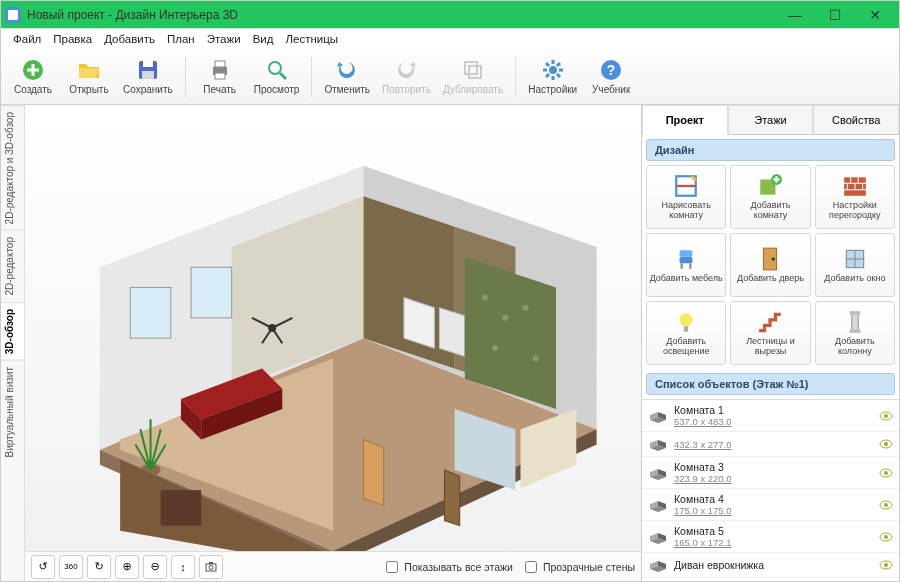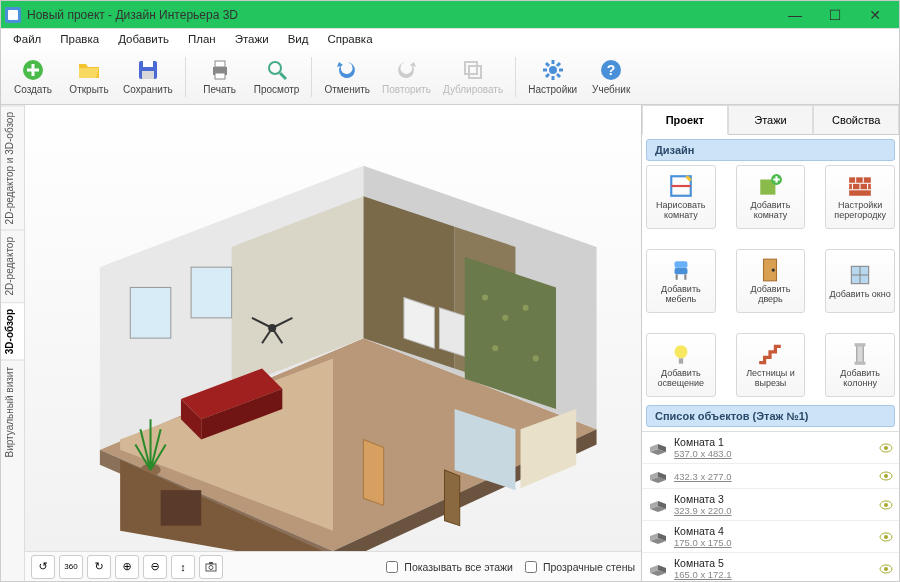--- a/index.html
+++ b/index.html
@@ -2,21 +2,21 @@
 <html><head>
 <meta charset="utf-8">
 <style>
 * { box-sizing: border-box; margin: 0; padding: 0; font-family: 'Segoe UI', Tahoma, sans-serif; }
 body { width: 900px; height: 582px; background: #fff; overflow: hidden; border: 1px solid #ccc; }
 .titlebar { height: 28px; display: flex; align-items: center; padding: 0 4px; background: #22c55e; border-bottom: 1px solid #e0e0e0; }
 .titlebar .icon { width: 16px; height: 16px; margin-right: 6px; }
 .titlebar .title { font-size: 12px; color: #333; flex: 1; }
 .winbtns { display: flex; }
 .winbtn { width: 40px; height: 28px; display: flex; align-items: center; justify-content: center; font-size: 14px; color: #333; }
-.menubar { height: 20px; display: flex; align-items: center; padding: 0 6px; gap: 7px; font-size: 11.5px; color: #222; }
+.menubar { height: 20px; display: flex; align-items: center; padding: 0 6px; gap: 0; font-size: 11.5px; color: #222; }
 .menubar span { padding: 2px 6px; cursor: default; }
 .toolbar { height: 56px; display: flex; align-items: center; padding: 0 6px; gap: 4px; border-bottom: 1px solid #d0d0d0; background: linear-gradient(#fdfdfd,#f3f3f3); }
 .tbtn { display: flex; flex-direction: column; align-items: center; justify-content: center; min-width: 52px; height: 50px; padding: 2px 4px; border-radius: 3px; cursor: pointer; }
 .tbtn .ticon { width: 24px; height: 24px; margin-bottom: 2px; }
 .tbtn .tlabel { font-size: 10px; color: #444; white-space: nowrap; }
 .tbtn.disabled .tlabel { color: #bbb; }
 .tsep { width: 1px; height: 40px; background: #ddd; margin: 0 4px; }
 .main { display: flex; height: calc(100% - 28px - 20px - 56px); }
 .vtabs { width: 24px; background: #f7f7f7; border-right: 1px solid #ddd; display: flex; flex-direction: column; }
 .vtab { writing-mode: vertical-rl; transform: rotate(180deg); font-size: 10px; padding: 6px 3px; border-bottom: 1px solid #ddd; cursor: pointer; color: #555; text-align: center; flex-shrink: 0; background: #f7f7f7; }
@@ -26,21 +26,21 @@
 .scene svg { width: 100%; height: 100%; }
 .vptoolbar { height: 30px; border-top: 1px solid #ddd; display: flex; align-items: center; padding: 0 6px; gap: 4px; background: #fafafa; font-size: 10.5px; }
 .vpb { width: 24px; height: 24px; border: 1px solid #ccc; border-radius: 3px; display: flex; align-items: center; justify-content: center; background: #fff; font-size: 11px; cursor: pointer; }
 .chk { display: flex; align-items: center; gap: 6px; margin-left: 8px; font-size: 10.5px; color: #333; }
 .chk input { width: 12px; height: 12px; }
 .rightpanel { width: 258px; border-left: 1px solid #ccc; display: flex; flex-direction: column; background: #fff; }
 .rtabs { display: flex; height: 30px; }
 .rtab { flex: 1; font-size: 11px; display: flex; align-items: center; justify-content: center; border: 1px solid #ddd; border-bottom: 1px solid #ccc; background: #f5f5f5; cursor: pointer; }
 .rtab.active { background: #fff; border-bottom: 1px solid #fff; font-weight: 600; }
 .section-hdr { background: #cde3f8; border: 1px solid #a8c8e8; border-radius: 3px; margin: 4px; padding: 4px 8px; font-size: 11px; font-weight: bold; color: #2a4a6a; }
-.grid9 { display: grid; grid-template-columns: repeat(3, 1fr); gap: 20px; padding: 0 4px 4px; }
+.grid9 { display: grid; grid-template-columns: repeat(3, 1fr); gap: 4px; padding: 0 4px 4px; }
 .cell { border: 1px solid #d8d8d8; border-radius: 3px; background: linear-gradient(#fff,#f6f6f6); display: flex; flex-direction: column; align-items: center; justify-content: center; padding: 4px 2px; cursor: pointer; height: 64px; }
 .cell .cicon { width: 26px; height: 26px; margin-bottom: 2px; }
 .cell .clabel { font-size: 9px; color: #444; text-align: center; line-height: 1.1; }
 .objlist { flex: 1; overflow-y: auto; border-top: 1px solid #ddd; }
 .objrow { display: flex; align-items: center; padding: 4px 6px; border-bottom: 1px solid #eee; font-size: 10.5px; cursor: pointer; }
 .objrow .oicon { width: 20px; height: 16px; margin-right: 6px; flex-shrink: 0; }
 .objrow .oinfo { flex: 1; }
 .objrow .oname { color: #222; }
 .objrow .odim { color: #888; font-size: 9.5px; text-decoration: underline; }
 .objrow .eye { width: 14px; height: 10px; }
@@ -61,21 +61,21 @@
   </div>
 </div>
 
 <div class="menubar">
   <span>Файл</span>
   <span>Правка</span>
   <span>Добавить</span>
   <span>План</span>
   <span>Этажи</span>
   <span>Вид</span>
-  <span>Справка</span>
+  <span>Лестницы</span>
 </div>
 
 <div class="toolbar" id="toolbar">
     <div class="tbtn">
       <div class="ticon"><svg viewBox="0 0 24 24">
           <circle cx="12" cy="12" r="10" fill="#4aba4a"></circle>
           <path d="M12 6v12M6 12h12" stroke="#fff" stroke-width="3"></path>
         </svg></div>
       <div class="tlabel">Создать</div>
     </div>

